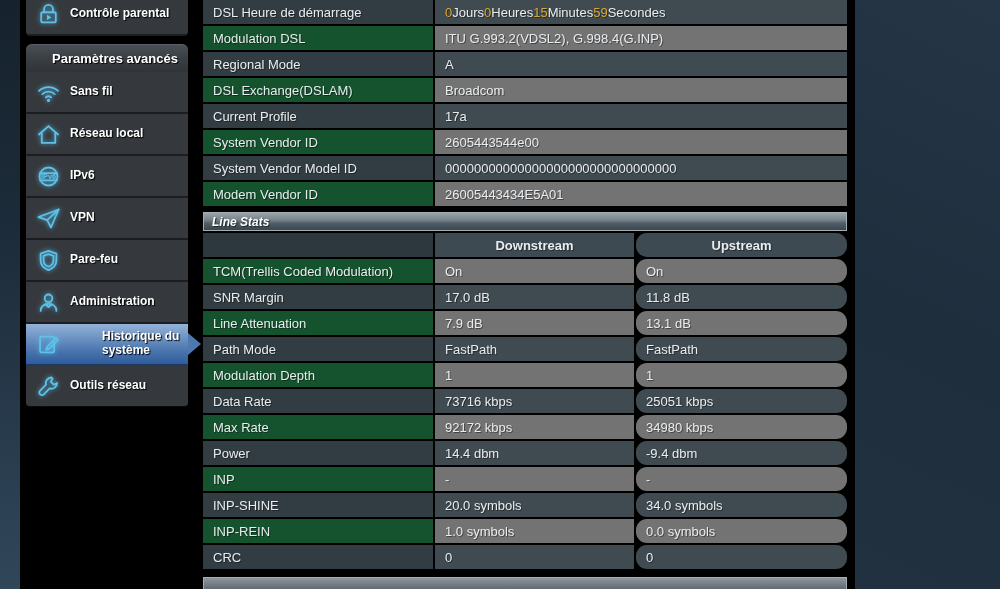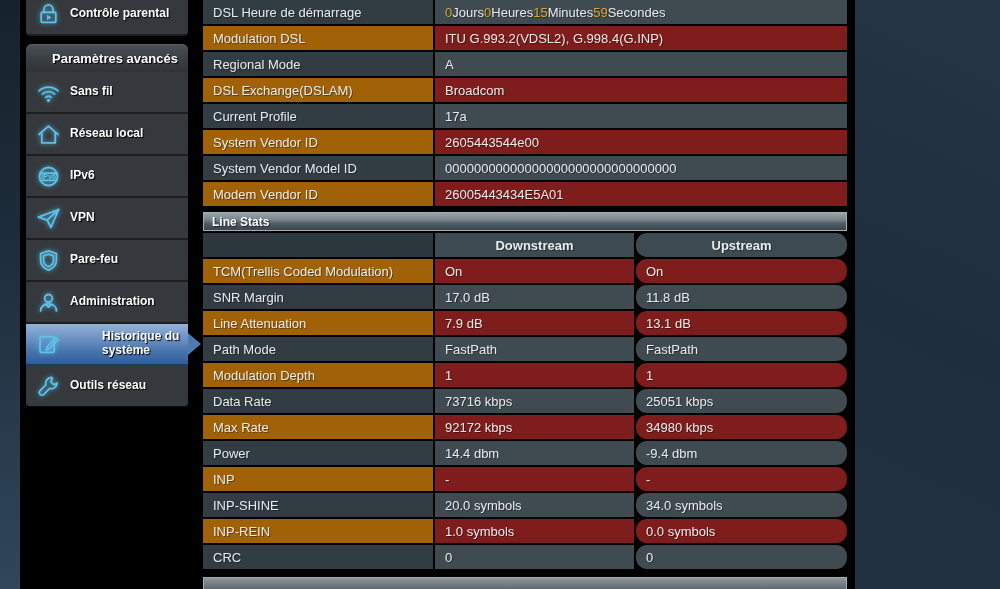--- a/index.html
+++ b/index.html
@@ -42,31 +42,31 @@
 
   
   .content{position:absolute;left:203px;top:0;width:644px;}
   .trow{display:flex;height:24px;margin-bottom:2px;font-size:13px;}
   .cell{display:flex;align-items:center;padding-left:10px;box-sizing:border-box;
         text-shadow:1px 1px 0 rgba(0,0,0,.4);white-space:nowrap;overflow:hidden;}
   .tlabel{width:230px;margin-right:2px;flex:0 0 230px;}
   .tval{flex:1;}
   .tdown{width:199px;flex:0 0 199px;margin-right:2px;}
   .tup{flex:1;border-radius:11px;}
-  .lbl-dark{background:#323d43;}   .lbl-lite{background:#a16207;}
-  .val-dark{background:#404b51;}   .val-lite{background:#7f1d1d;}
+  .lbl-dark{background:#323d43;}   .lbl-lite{background:#14532d;}
+  .val-dark{background:#404b51;}   .val-lite{background:#737373;}
   .hl{color:#dba62d;}
   .hdr-row .cell{justify-content:center;font-weight:bold;padding-left:0;}
   .hdr-empty{background:#2d383e;}
   .hdr-col{background:#3d4a52;}
 
   .section-bar{height:19px;margin:6px 0 2px 0;display:flex;align-items:center;padding-left:8px;
                font-size:12px;font-weight:bold;color:#fff;text-shadow:1px 1px 1px #1c2429;
                border:1px solid #a2aeb4;box-sizing:border-box;width:100%;
-               background:linear-gradient(180deg,#9aa3a8 0%,#78838b 40%,#515d66 62%,#3b474f 100%);}
+               background:linear-gradient(180deg,#9aa3a8 0%,#78838b 40%,#515d66 62%,#3b474f 100%);font-style:italic;}
   .next-section-strip{margin-top:8px;height:12px;border:1px solid #a2aeb4;border-bottom:none;
                box-sizing:border-box;background:linear-gradient(180deg,#8d979c 0%,#5f6a71 100%);}
 </style>
 </head>
 <body>
 
 <div class="stage">
   <div class="left-strip"></div>
   <div class="right-panel"></div>
 

